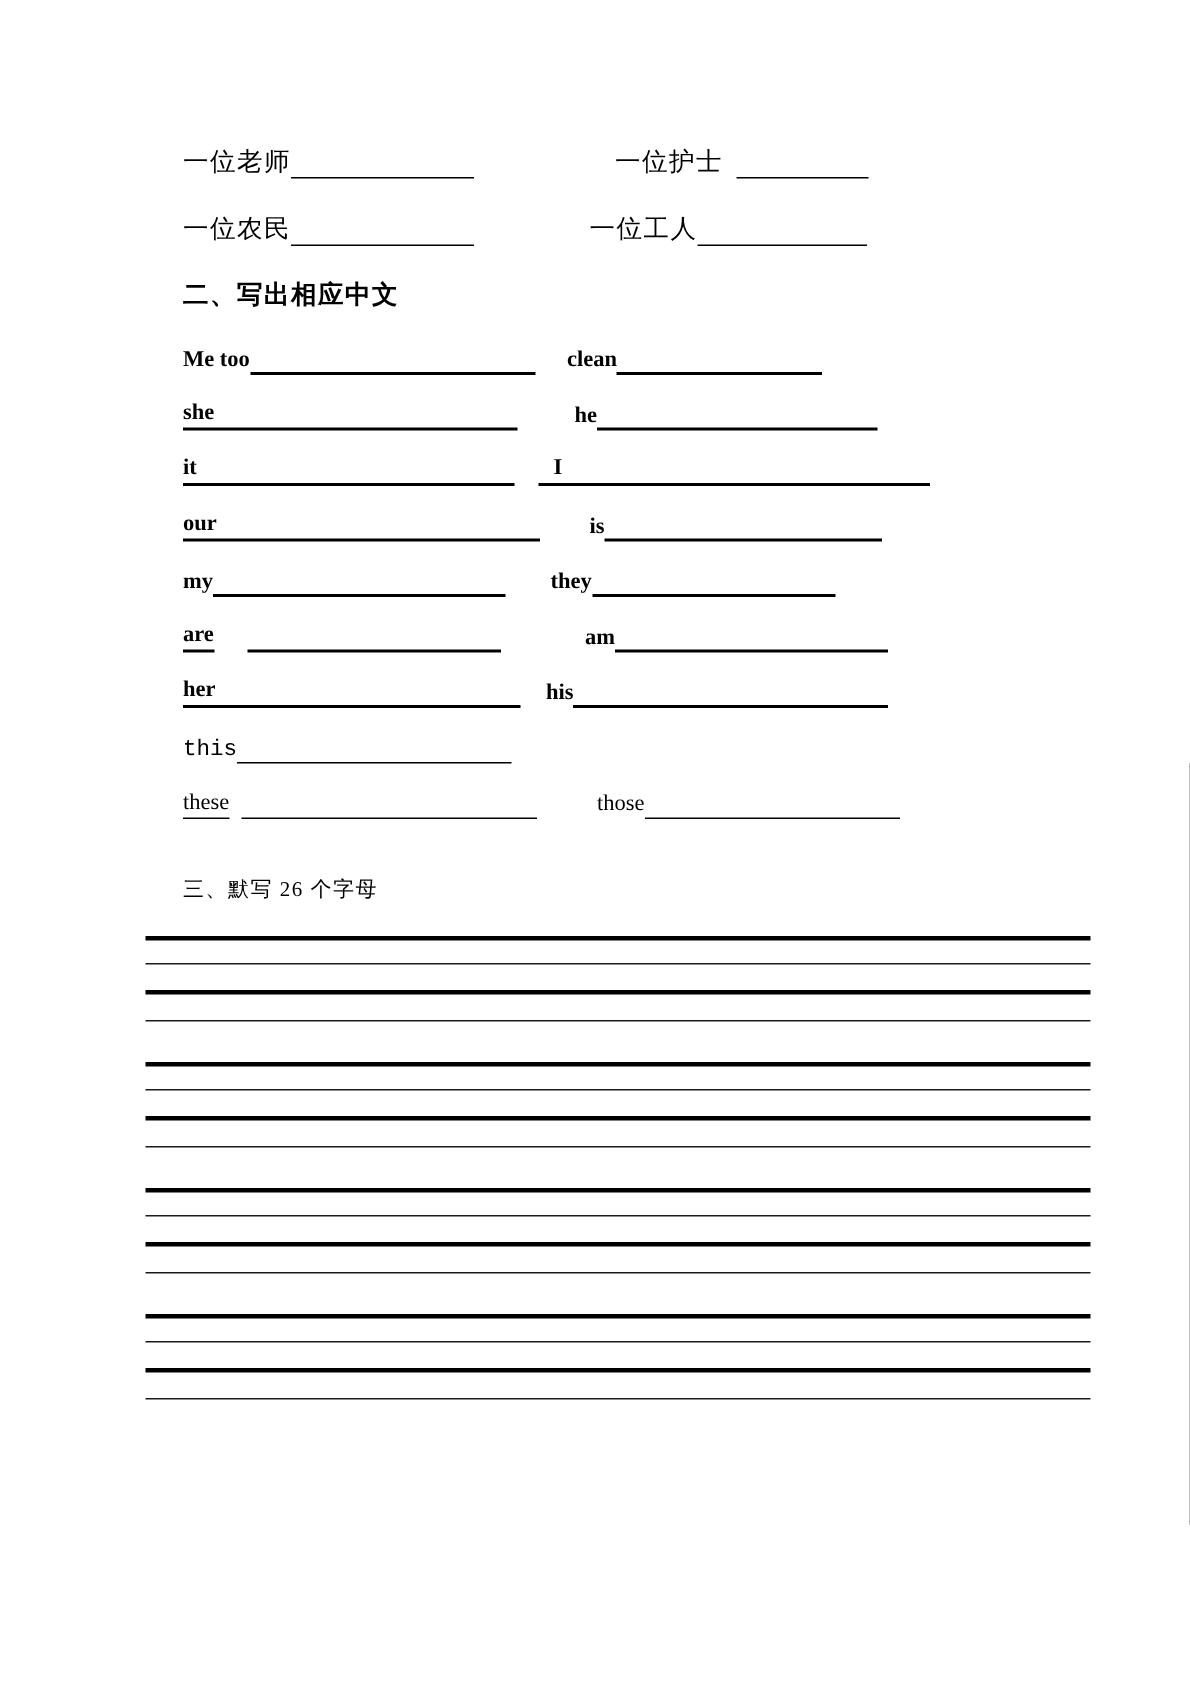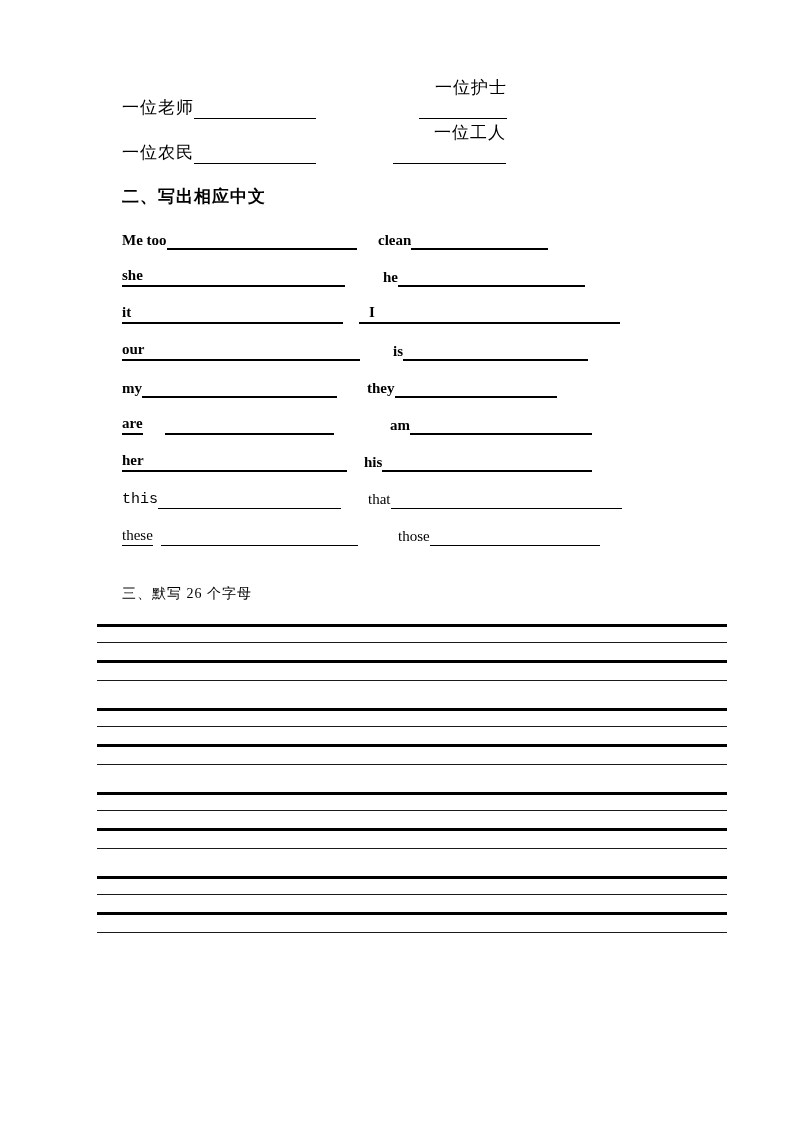--- a/index.html
+++ b/index.html
@@ -8,21 +8,21 @@
   .page {
     position:relative; width:793px; height:1122px; background:#ffffff;
     font-family:"Liberation Serif","DejaVu Serif",serif; color:#000;
     overflow:hidden;
   }
   .content { padding-top:95px; }
 
   
   .s1-row { display:flex; padding-left:122px; height:24px; align-items:flex-end; margin-bottom:21px; }
   .s1-cell-left { width:268px; display:flex; align-items:flex-end; }
-  .s1-cell-right { display:flex; align-items:flex-end;flex-direction:column; }
+  .s1-cell-right { display:flex; align-items:flex-end; }
   .phrase { font-size:17px; line-height:22px; letter-spacing:1px; white-space:nowrap; }
   .s1-blank { display:inline-block; border-bottom:1px solid #000; height:20px; }
   .s1-row .bl-teacher { width:122px; }
   .s1-row .bl-nurse   { width:88px; margin-left:9px; }
   .s1-row .bl-farmer  { width:122px; }
   .s1-row .bl-worker  { width:113px; }
   .ind-nurse  { margin-left:20px; }
   .ind-worker { margin-left:3px; }
 
   
@@ -198,24 +198,20 @@
       </div>
     </div>
 
     <div class="pair-row reg">
       <div class="cell-l">
           <div class="entry le8">
         <span class="word">this</span>
         <span class="blank"></span>
       </div>
         </div>
-      <div class="entry re8">
-        <span class="word">that</span>
-        <span class="blank"></span>
-      </div>
     </div>
 
     <div class="pair-row reg">
       <div class="cell-l">
           <div class="entry">
         <span class="word wu">these</span>
         <span class="spacer le9s"></span>
         <span class="blank le9b"></span>
       </div>
         </div>

